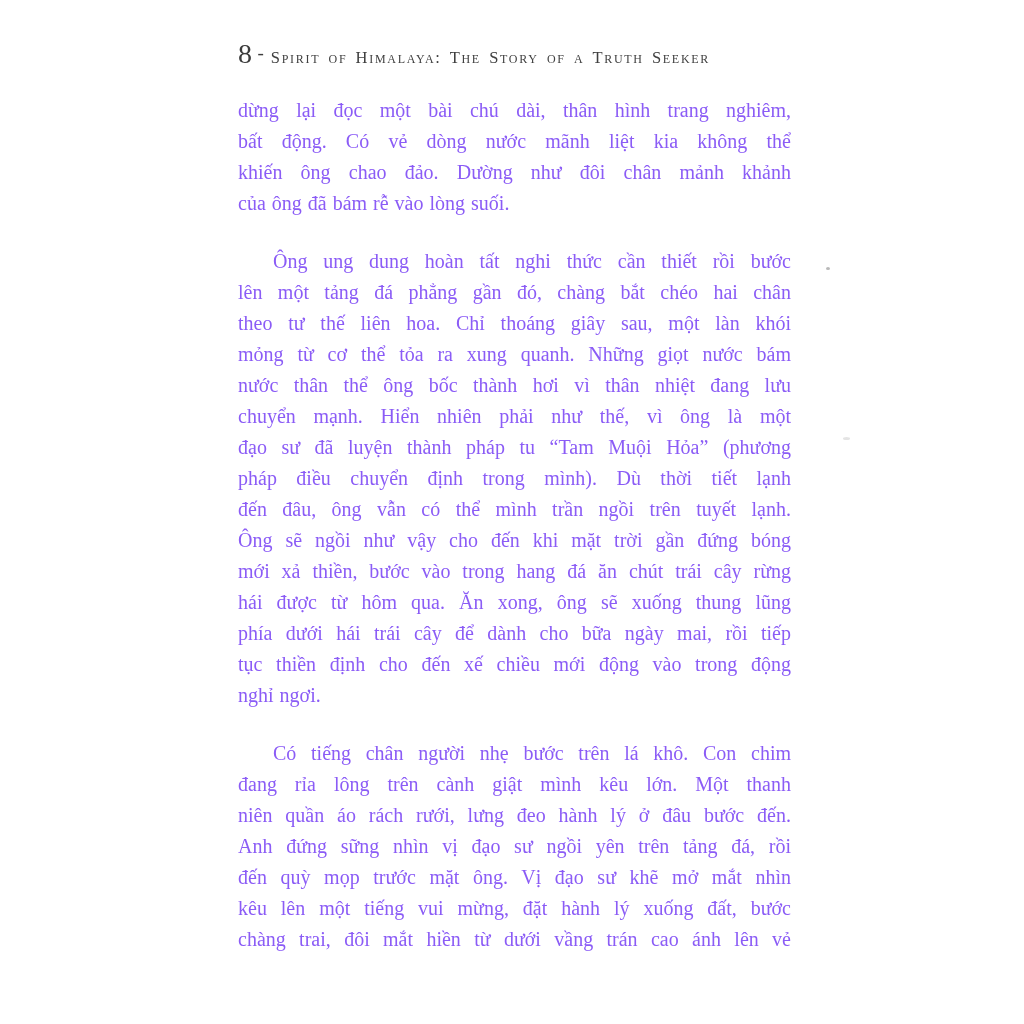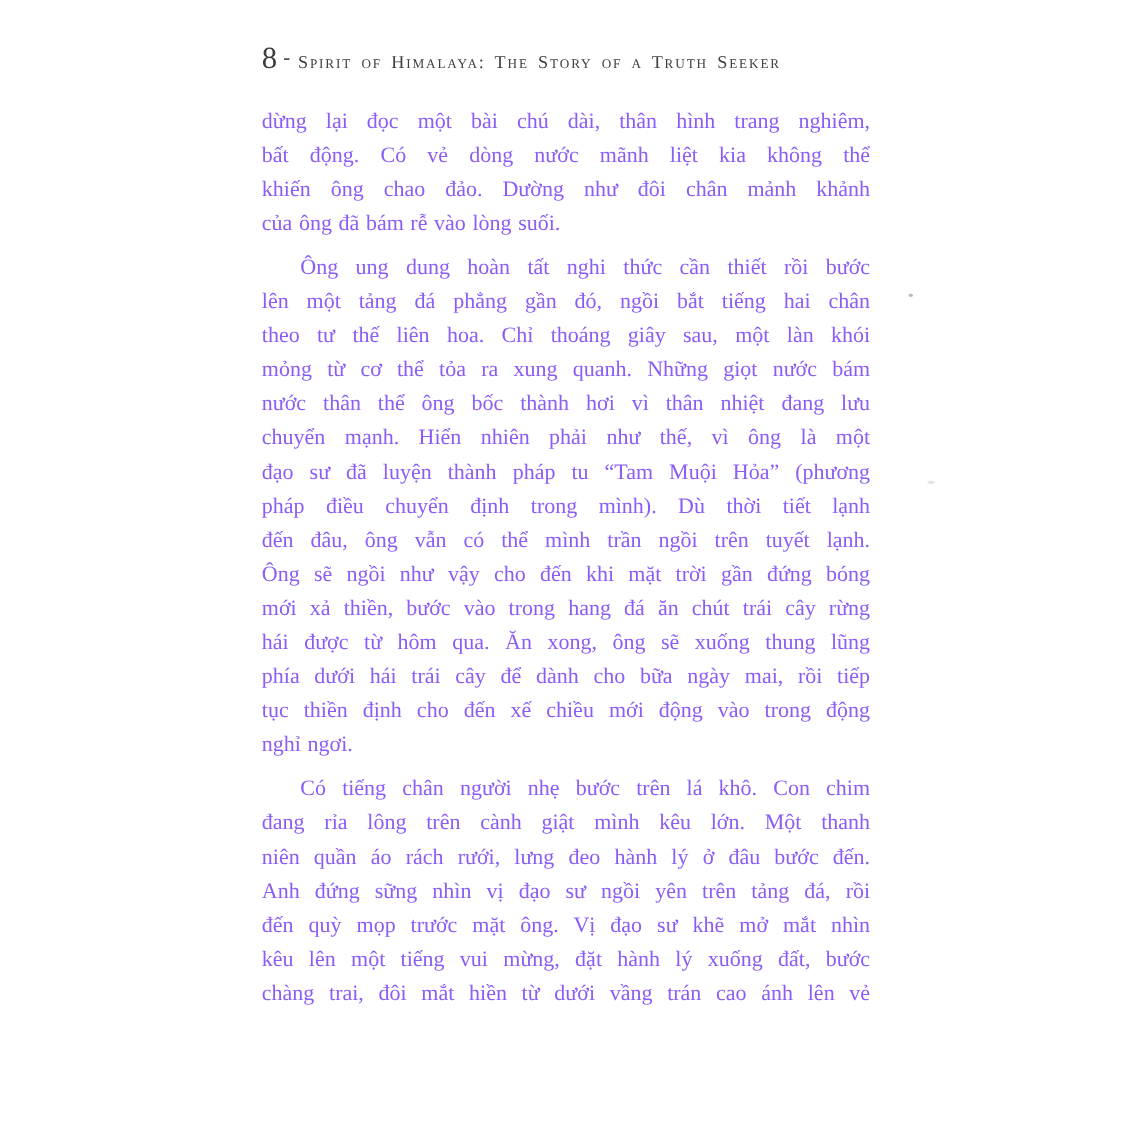--- a/index.html
+++ b/index.html
@@ -44,21 +44,21 @@
   .page-body {
     position: absolute;
     left: 238px;
     top: 95px;
     width: 553px;
     font-size: 20px;
     line-height: 31px;
     color: #8b5cf6;
   }
   .paragraph { margin: 0; }
-  .paragraph + .paragraph { margin-top: 9px; }
+  .paragraph + .paragraph { margin-top: 27px; }
   .line {
     text-align: justify;
     text-align-last: justify;
     word-spacing: 1px;
   }
   .line.noj { text-align-last: left; }
   .line.indent { text-indent: 35px; }
   .speck {
     position: absolute;
     border-radius: 50%;
@@ -84,21 +84,21 @@
 
   <div class="page-body" id="page-body">
       <div class="paragraph">
         <div class="line">dừng lại đọc một bài chú dài, thân hình trang nghiêm,</div>
         <div class="line">bất động. Có vẻ dòng nước mãnh liệt kia không thể</div>
         <div class="line">khiến ông chao đảo. Dường như đôi chân mảnh khảnh</div>
         <div class="line noj">của ông đã bám rễ vào lòng suối.</div>
       </div>
       <div class="paragraph">
         <div class="line indent">Ông ung dung hoàn tất nghi thức cần thiết rồi bước</div>
-        <div class="line">lên một tảng đá phẳng gần đó, ngồi bắt tiếng hai chân</div>
+        <div class="line">lên một tảng đá phẳng gần đó, chàng bắt chéo hai chân</div>
         <div class="line">theo tư thế liên hoa. Chỉ thoáng giây sau, một làn khói</div>
         <div class="line">mỏng từ cơ thể tỏa ra xung quanh. Những giọt nước bám</div>
         <div class="line">nước thân thể ông bốc thành hơi vì thân nhiệt đang lưu</div>
         <div class="line">chuyển mạnh. Hiển nhiên phải như thế, vì ông là một</div>
         <div class="line">đạo sư đã luyện thành pháp tu “Tam Muội Hỏa” (phương</div>
         <div class="line">pháp điều chuyển định trong mình). Dù thời tiết lạnh</div>
         <div class="line">đến đâu, ông vẫn có thể mình trần ngồi trên tuyết lạnh.</div>
         <div class="line">Ông sẽ ngồi như vậy cho đến khi mặt trời gần đứng bóng</div>
         <div class="line">mới xả thiền, bước vào trong hang đá ăn chút trái cây rừng</div>
         <div class="line">hái được từ hôm qua. Ăn xong, ông sẽ xuống thung lũng</div>

